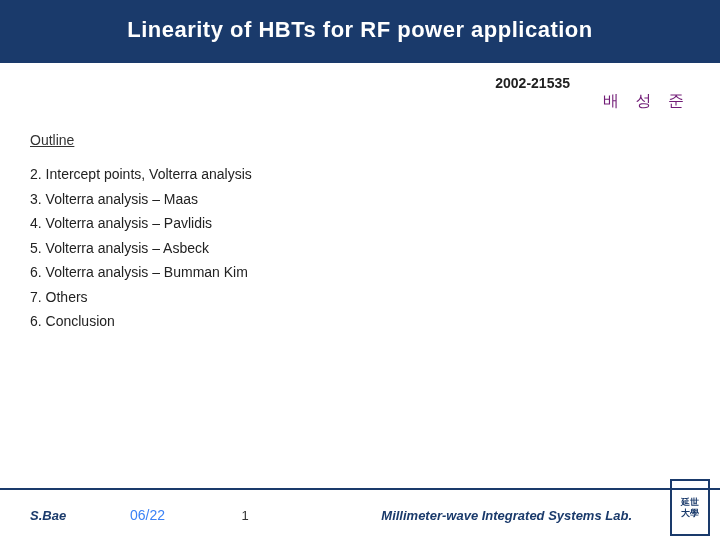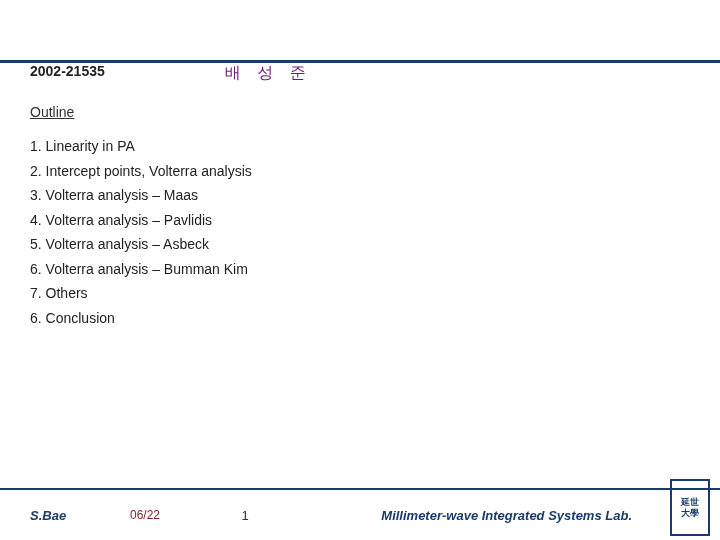--- a/index.html
+++ b/index.html
@@ -55,22 +55,24 @@
     .content-area {
       position: absolute;
       top: 63px;
       left: 30px;
       right: 30px;
       bottom: 50px;
     }
 
     .meta-row {
       display: flex;
-      align-items: flex-start;
+      align-items: flex-end;
+      margin-top: 12px;
       margin-bottom: 20px;
+      flex-direction: column;
     }
 
     .student-id {
       font-size: 14px;
       color: #222;
       font-weight: bold;
       margin-right: 120px;
     }
 
     .student-name {
@@ -121,22 +123,22 @@
 
     .footer-author {
       font-size: 13px;
       color: #1a3a6b;
       font-style: italic;
       font-weight: bold;
       min-width: 80px;
     }
 
     .footer-slide-info {
-      font-size: 12px;
-      color: #7f1d1d;
+      font-size: 14px;
+      color: #3b82f6;
       margin-left: 20px;
       min-width: 60px;
     }
 
     .footer-page {
       font-size: 13px;
       color: #333;
       margin-left: 40px;
       min-width: 30px;
       text-align: center;
@@ -166,34 +168,36 @@
       text-align: center;
       line-height: 1.2;
       font-weight: bold;
     }
   </style>
 </head>
 <body>
 
 <div class="slide">
 
+  <div class="header-bar">
+    <span class="title">Linearity of HBTs for RF power application</span>
+  </div>
 
   <div class="divider-top"></div>
 
   <div class="content-area">
 
     <div class="meta-row">
       <span class="student-id">2002-21535</span>
       <span class="student-name">배 성 준</span>
     </div>
 
     <div class="outline-label">Outline</div>
 
     <ul class="outline-list">
-    <li>1. Linearity in PA</li>
         <li>2. Intercept points, Volterra analysis</li>
         <li>3. Volterra analysis – Maas</li>
         <li>4. Volterra analysis – Pavlidis</li>
         <li>5. Volterra analysis – Asbeck</li>
         <li>6. Volterra analysis – Bumman Kim</li>
         <li>7. Others</li>
         <li>6. Conclusion</li>
       </ul>
 
   </div>

